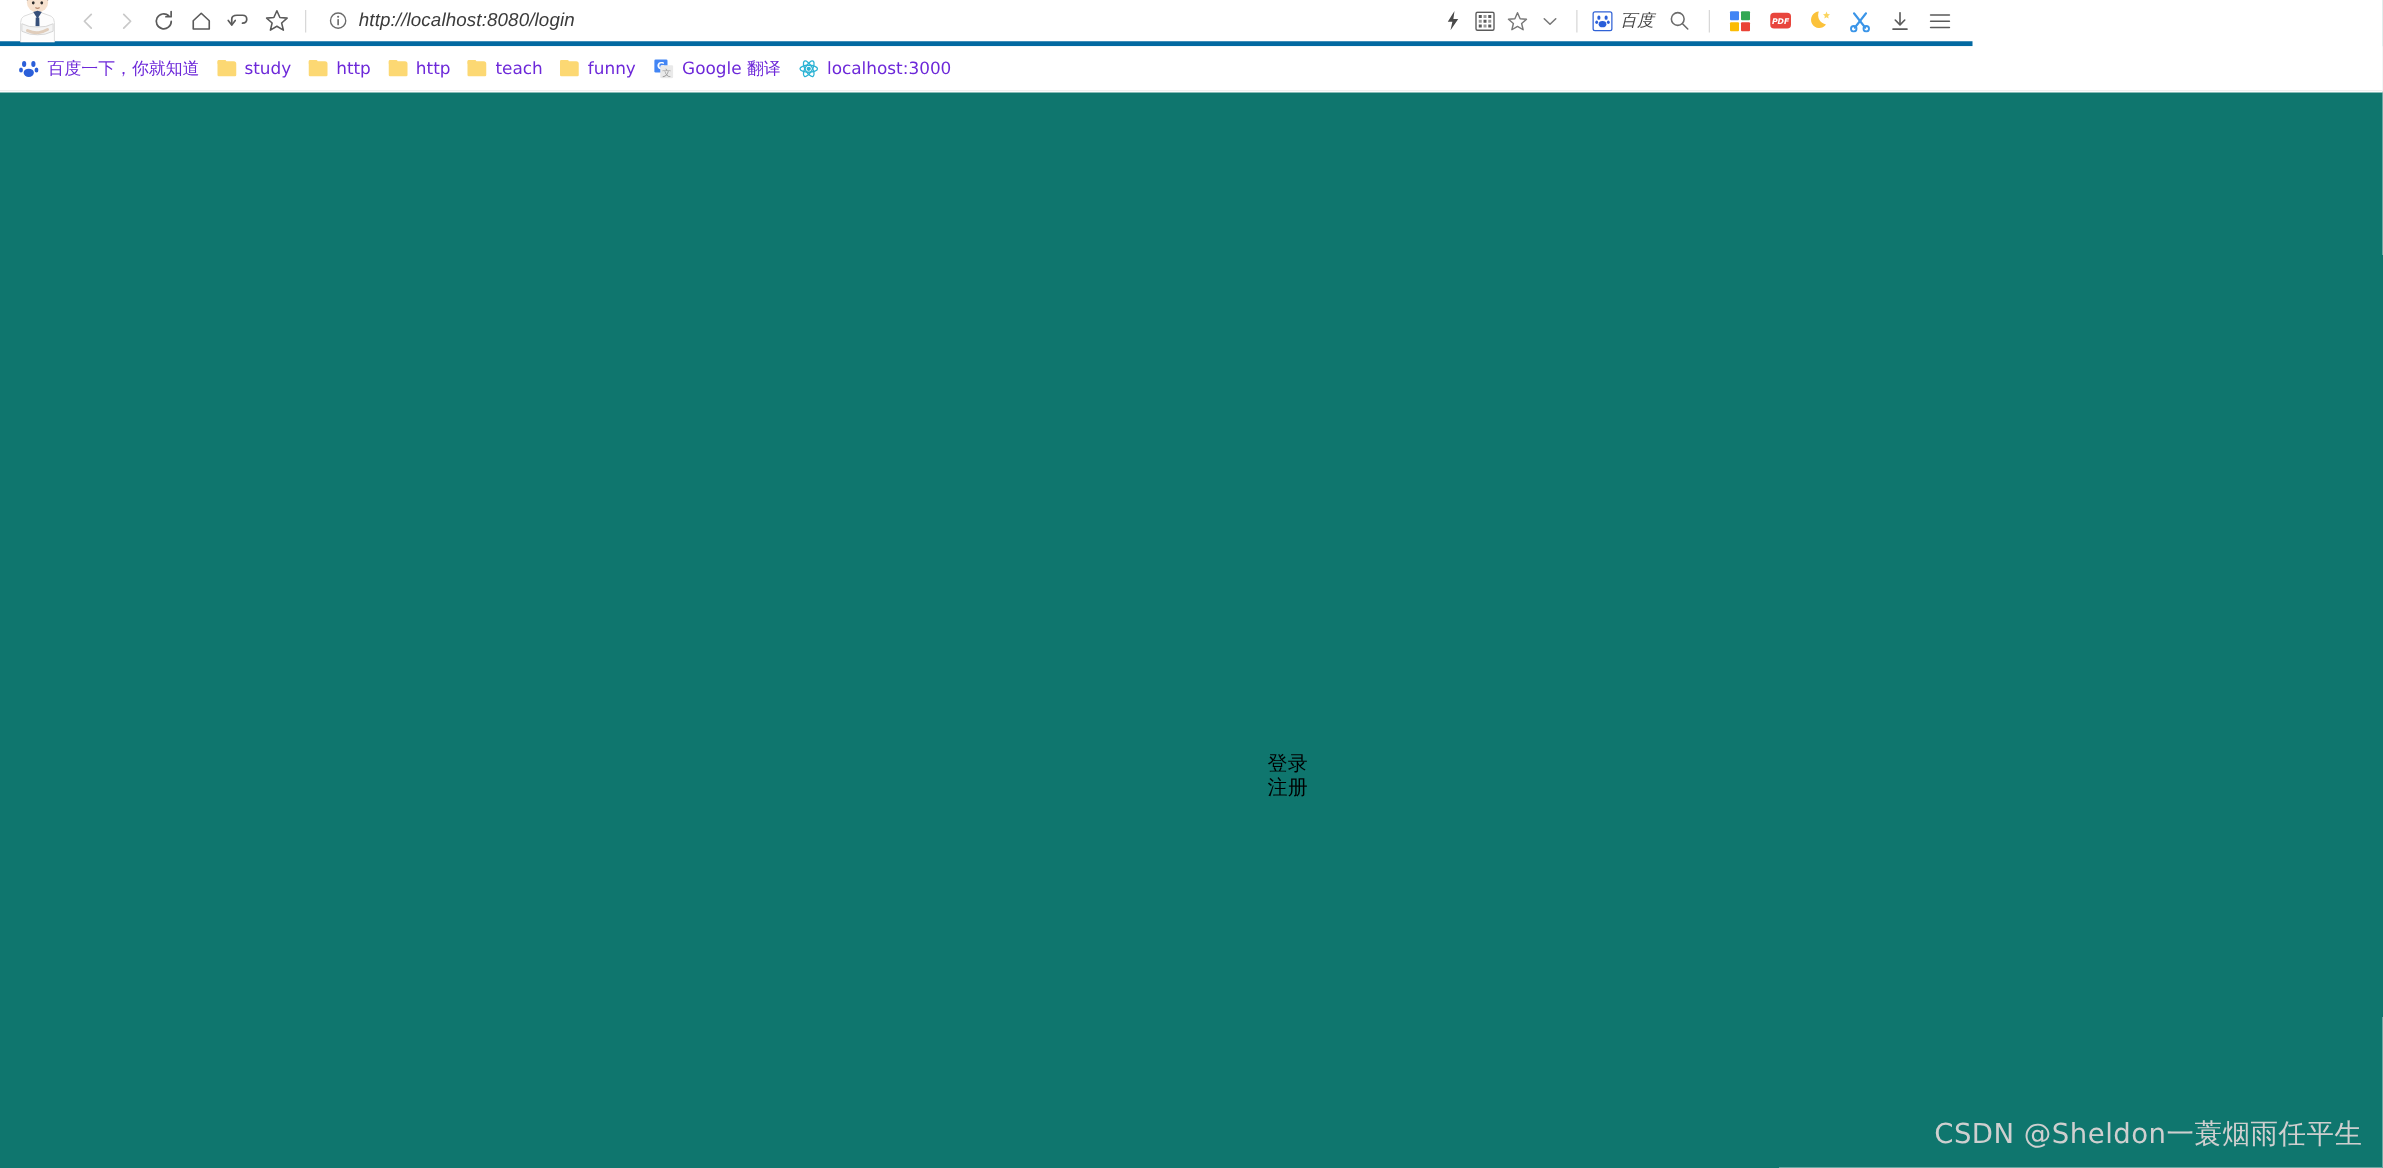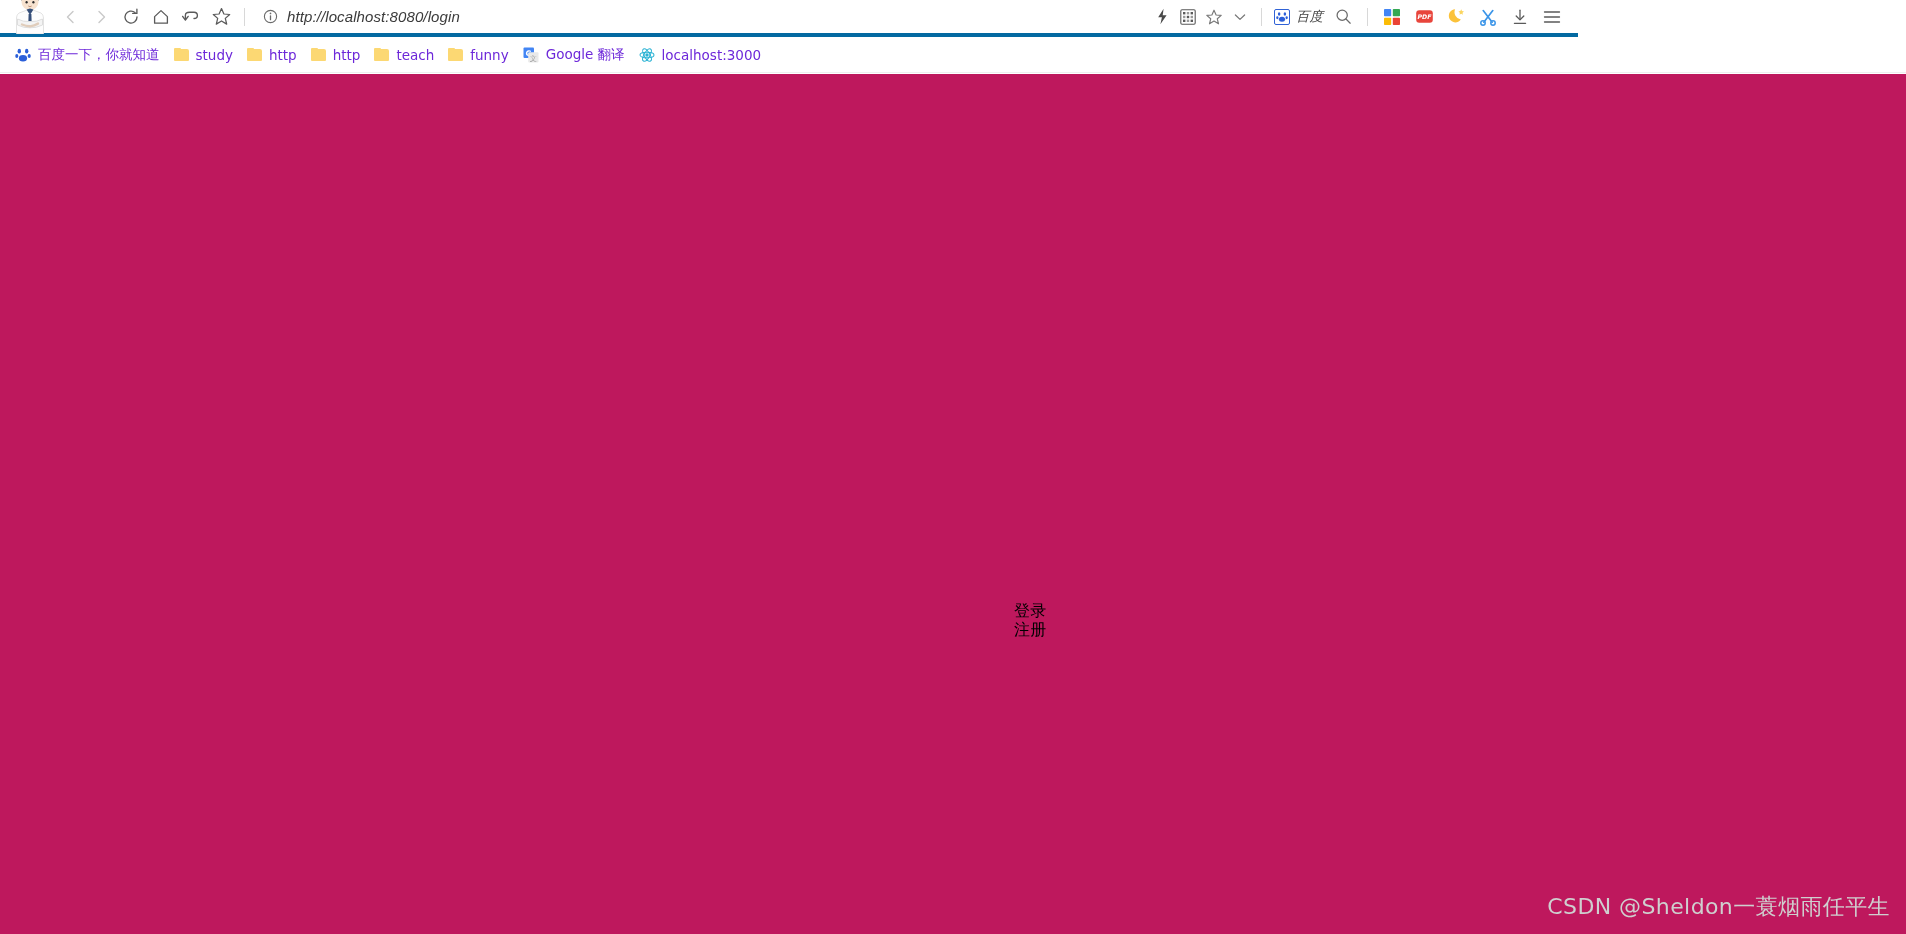--- a/index.html
+++ b/index.html
@@ -139,21 +139,21 @@
     content: ""; position: absolute; left: 0; top: 0px;
     width: 7px; height: 3px;
     background: #fcd873;
     border-radius: 1px 1px 0 0;
   }
 
   
   #page-viewport {
     position: absolute; top: 74px; left: 0;
     width: 1906px; height: 860px;
-    background: #be185d;
+    background: #0f766e;
     overflow: hidden;
   }
 
   #page-links {
     position: absolute;
     left: 1014px;
     top: 528px;
     line-height: 1.18;
   }
   #page-links a {

